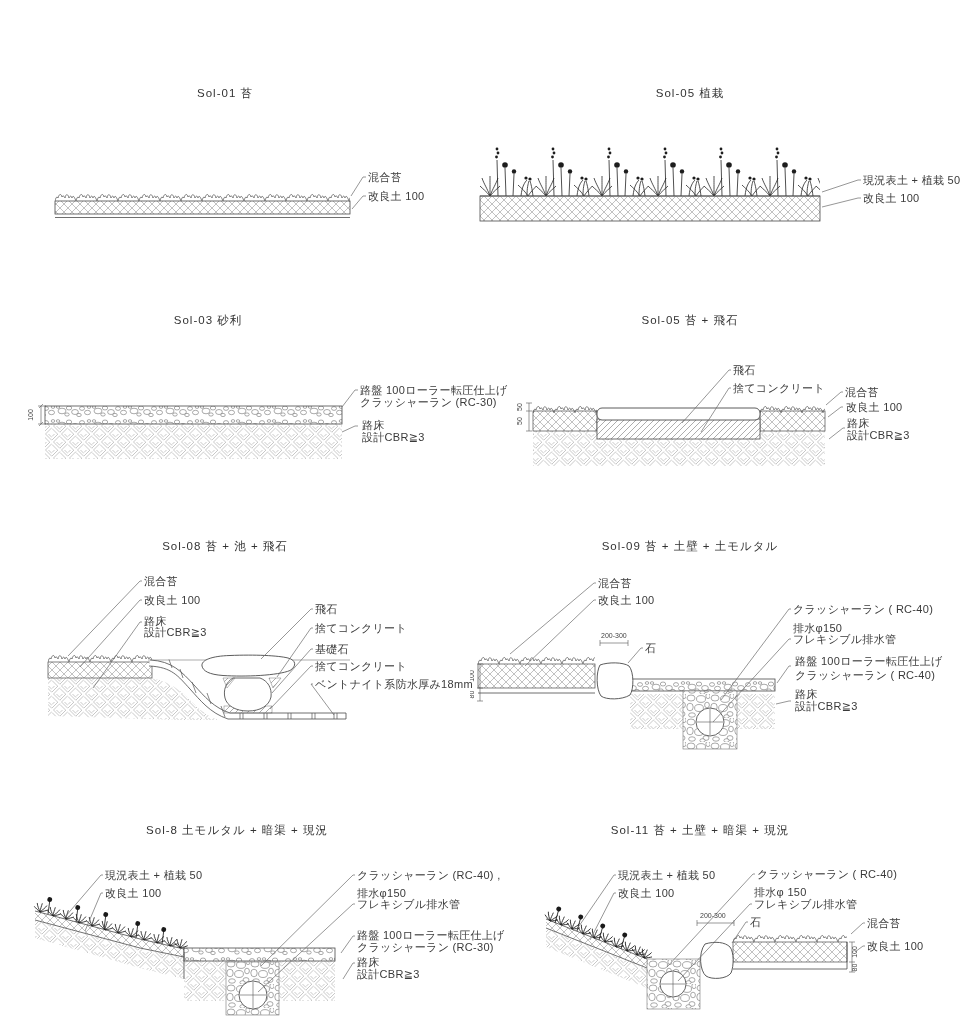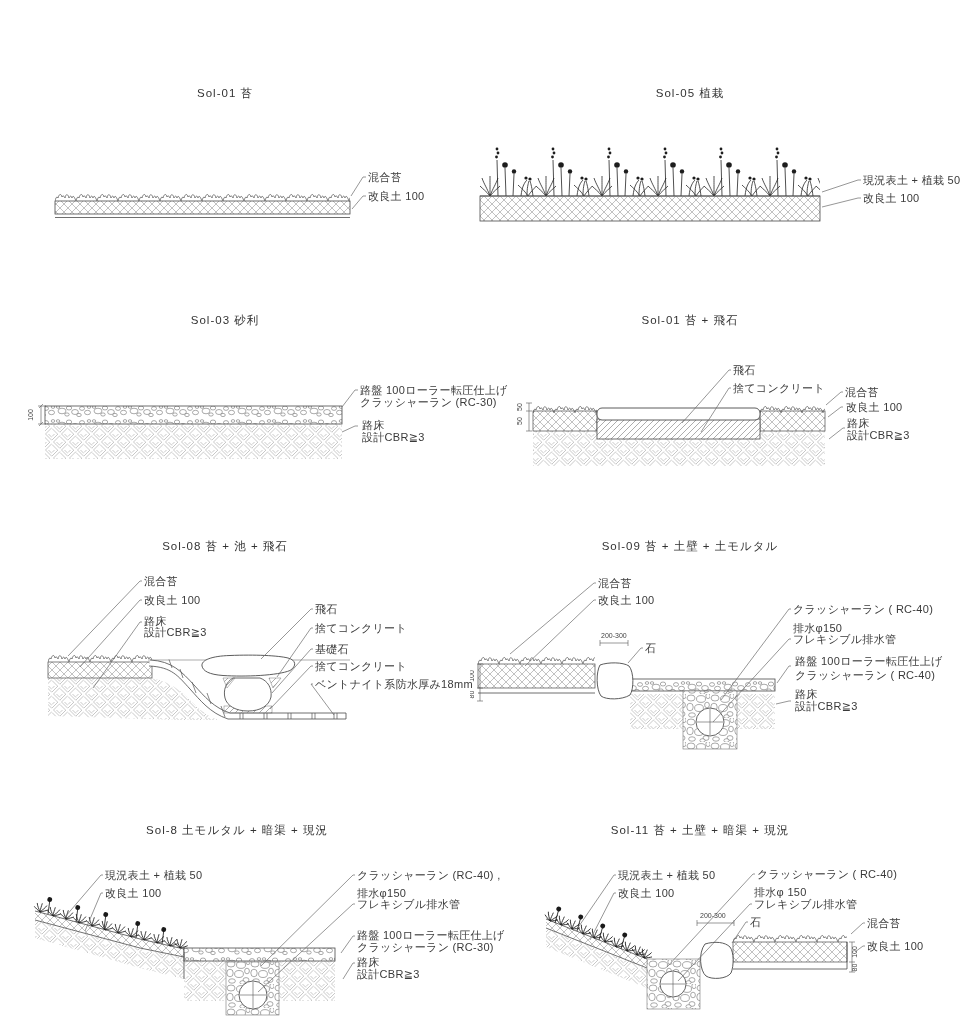--- a/index.html
+++ b/index.html
@@ -128,21 +128,21 @@
       <g class="ld">
         <path d="M401,104 h-3 L362,116"></path>
         <path d="M401,122 h-3 L362,131"></path>
       </g>
     </svg>
     <div class="lbl" style="left:403px;top:99px">現況表土 + 植栽 50</div>
     <div class="lbl" style="left:403px;top:117px">改良土 100</div>
   </div>
 
   <div class="panel" style="left:20px;top:270px;width:460px;height:200px">
-    <div class="title" style="left:205px;top:7px">Sol-03 砂利</div>
+    <div class="title" style="left:188px;top:7px">Sol-03 砂利</div>
     <svg width="460" height="200">
       <g>
         <rect x="25" y="118" width="297" height="35" fill="url(#pWeave)"></rect>
       </g>
       <g>
         <rect x="25" y="100" width="297" height="18" fill="url(#pGravel)" stroke="#4a4a4a" stroke-width="0.8"></rect>
       </g>
       <g class="dm">
         <path d="M18,100 H26 M18,118 H26 M21,100 V118 M19,102 L23,98 M19,120 L23,116"></path>
       </g>
@@ -152,21 +152,21 @@
         <path d="M338,120 h-3 L322,126"></path>
       </g>
     </svg>
     <div class="lbl" style="left:340px;top:79px">路盤 100ローラー転圧仕上げ</div>
     <div class="lbl" style="left:340px;top:91px">クラッシャーラン (RC-30)</div>
     <div class="lbl" style="left:342px;top:114px">路床</div>
     <div class="lbl" style="left:342px;top:126px">設計CBR≧3</div>
   </div>
 
   <div class="panel" style="left:480px;top:270px;width:480px;height:200px">
-    <div class="title" style="left:210px;top:7px">Sol-01 苔 + 飛石</div>
+    <div class="title" style="left:210px;top:7px">Sol-05 苔 + 飛石</div>
     <svg width="480" height="200">
       <g>
         <rect x="53" y="125" width="292" height="35" fill="url(#pWeave)"></rect>
       </g>
       <g>
         <rect x="53" y="105" width="64" height="20" fill="url(#pDiamond)" stroke="#4a4a4a" stroke-width="0.7"></rect>
         <rect x="280" y="105" width="65" height="20" fill="url(#pDiamond)" stroke="#4a4a4a" stroke-width="0.7"></rect>
       </g>
       <g transform="translate(53,97)">
         <rect width="64" height="10" fill="url(#pMoss)"></rect>

